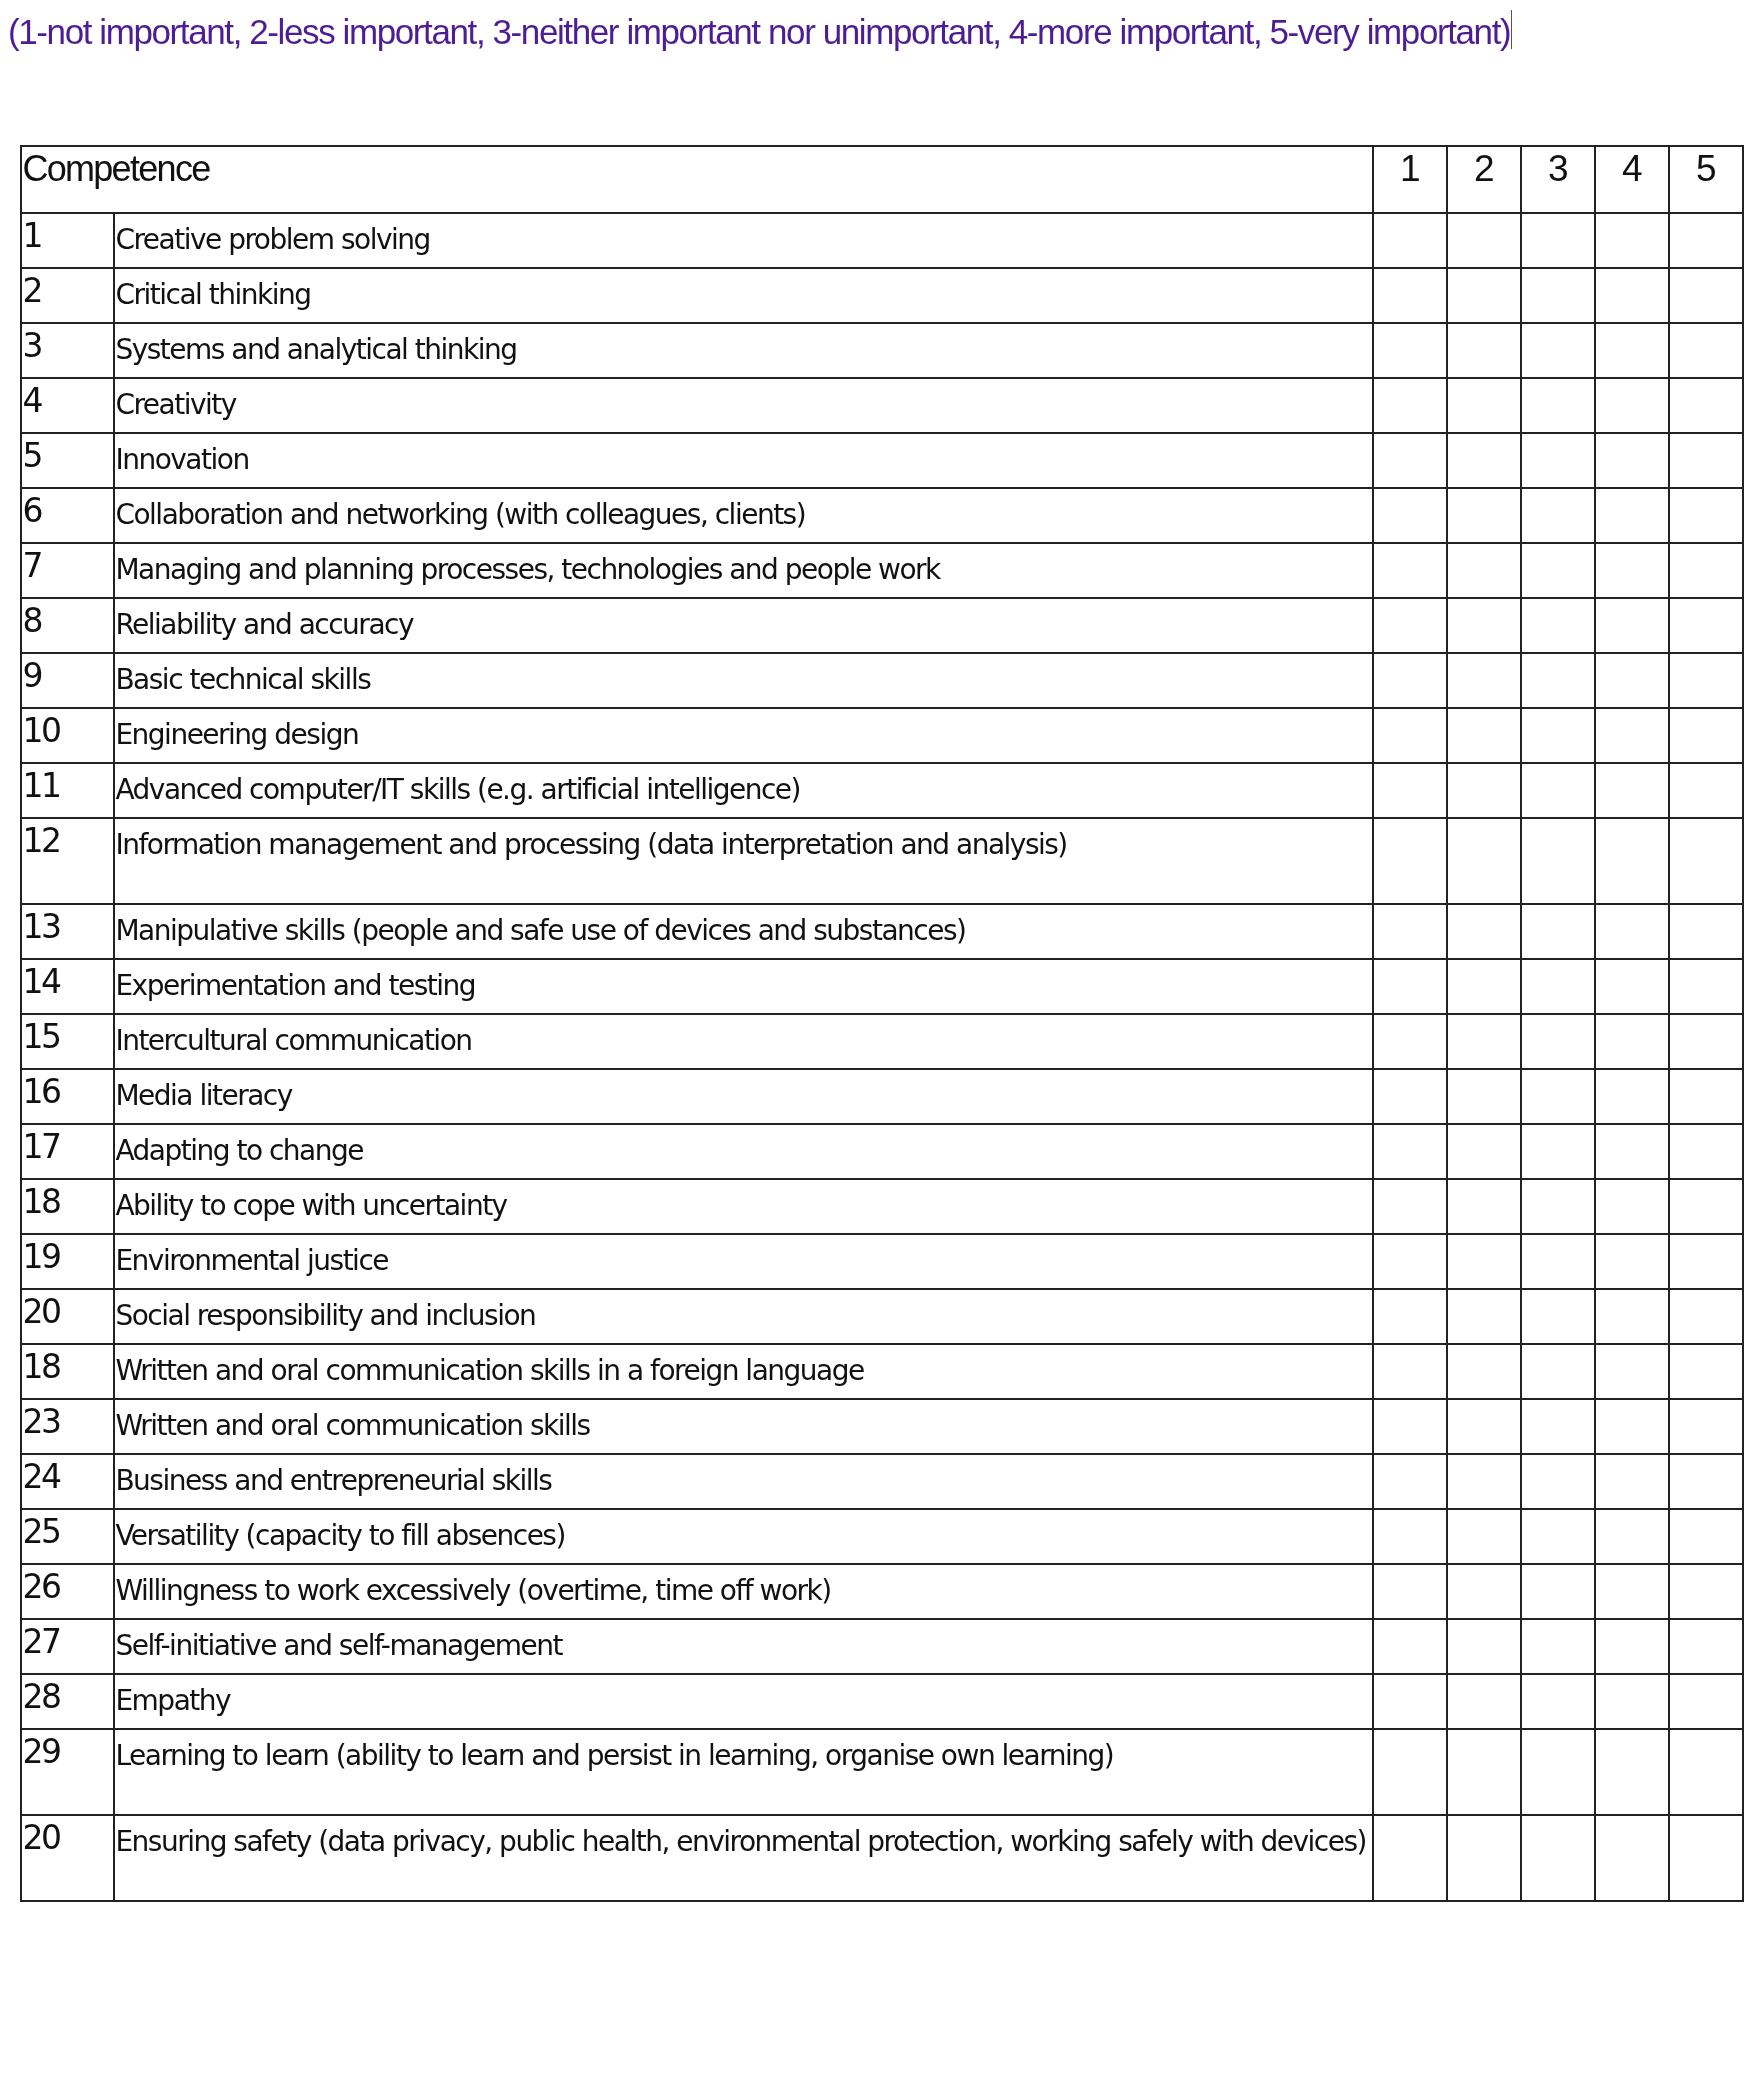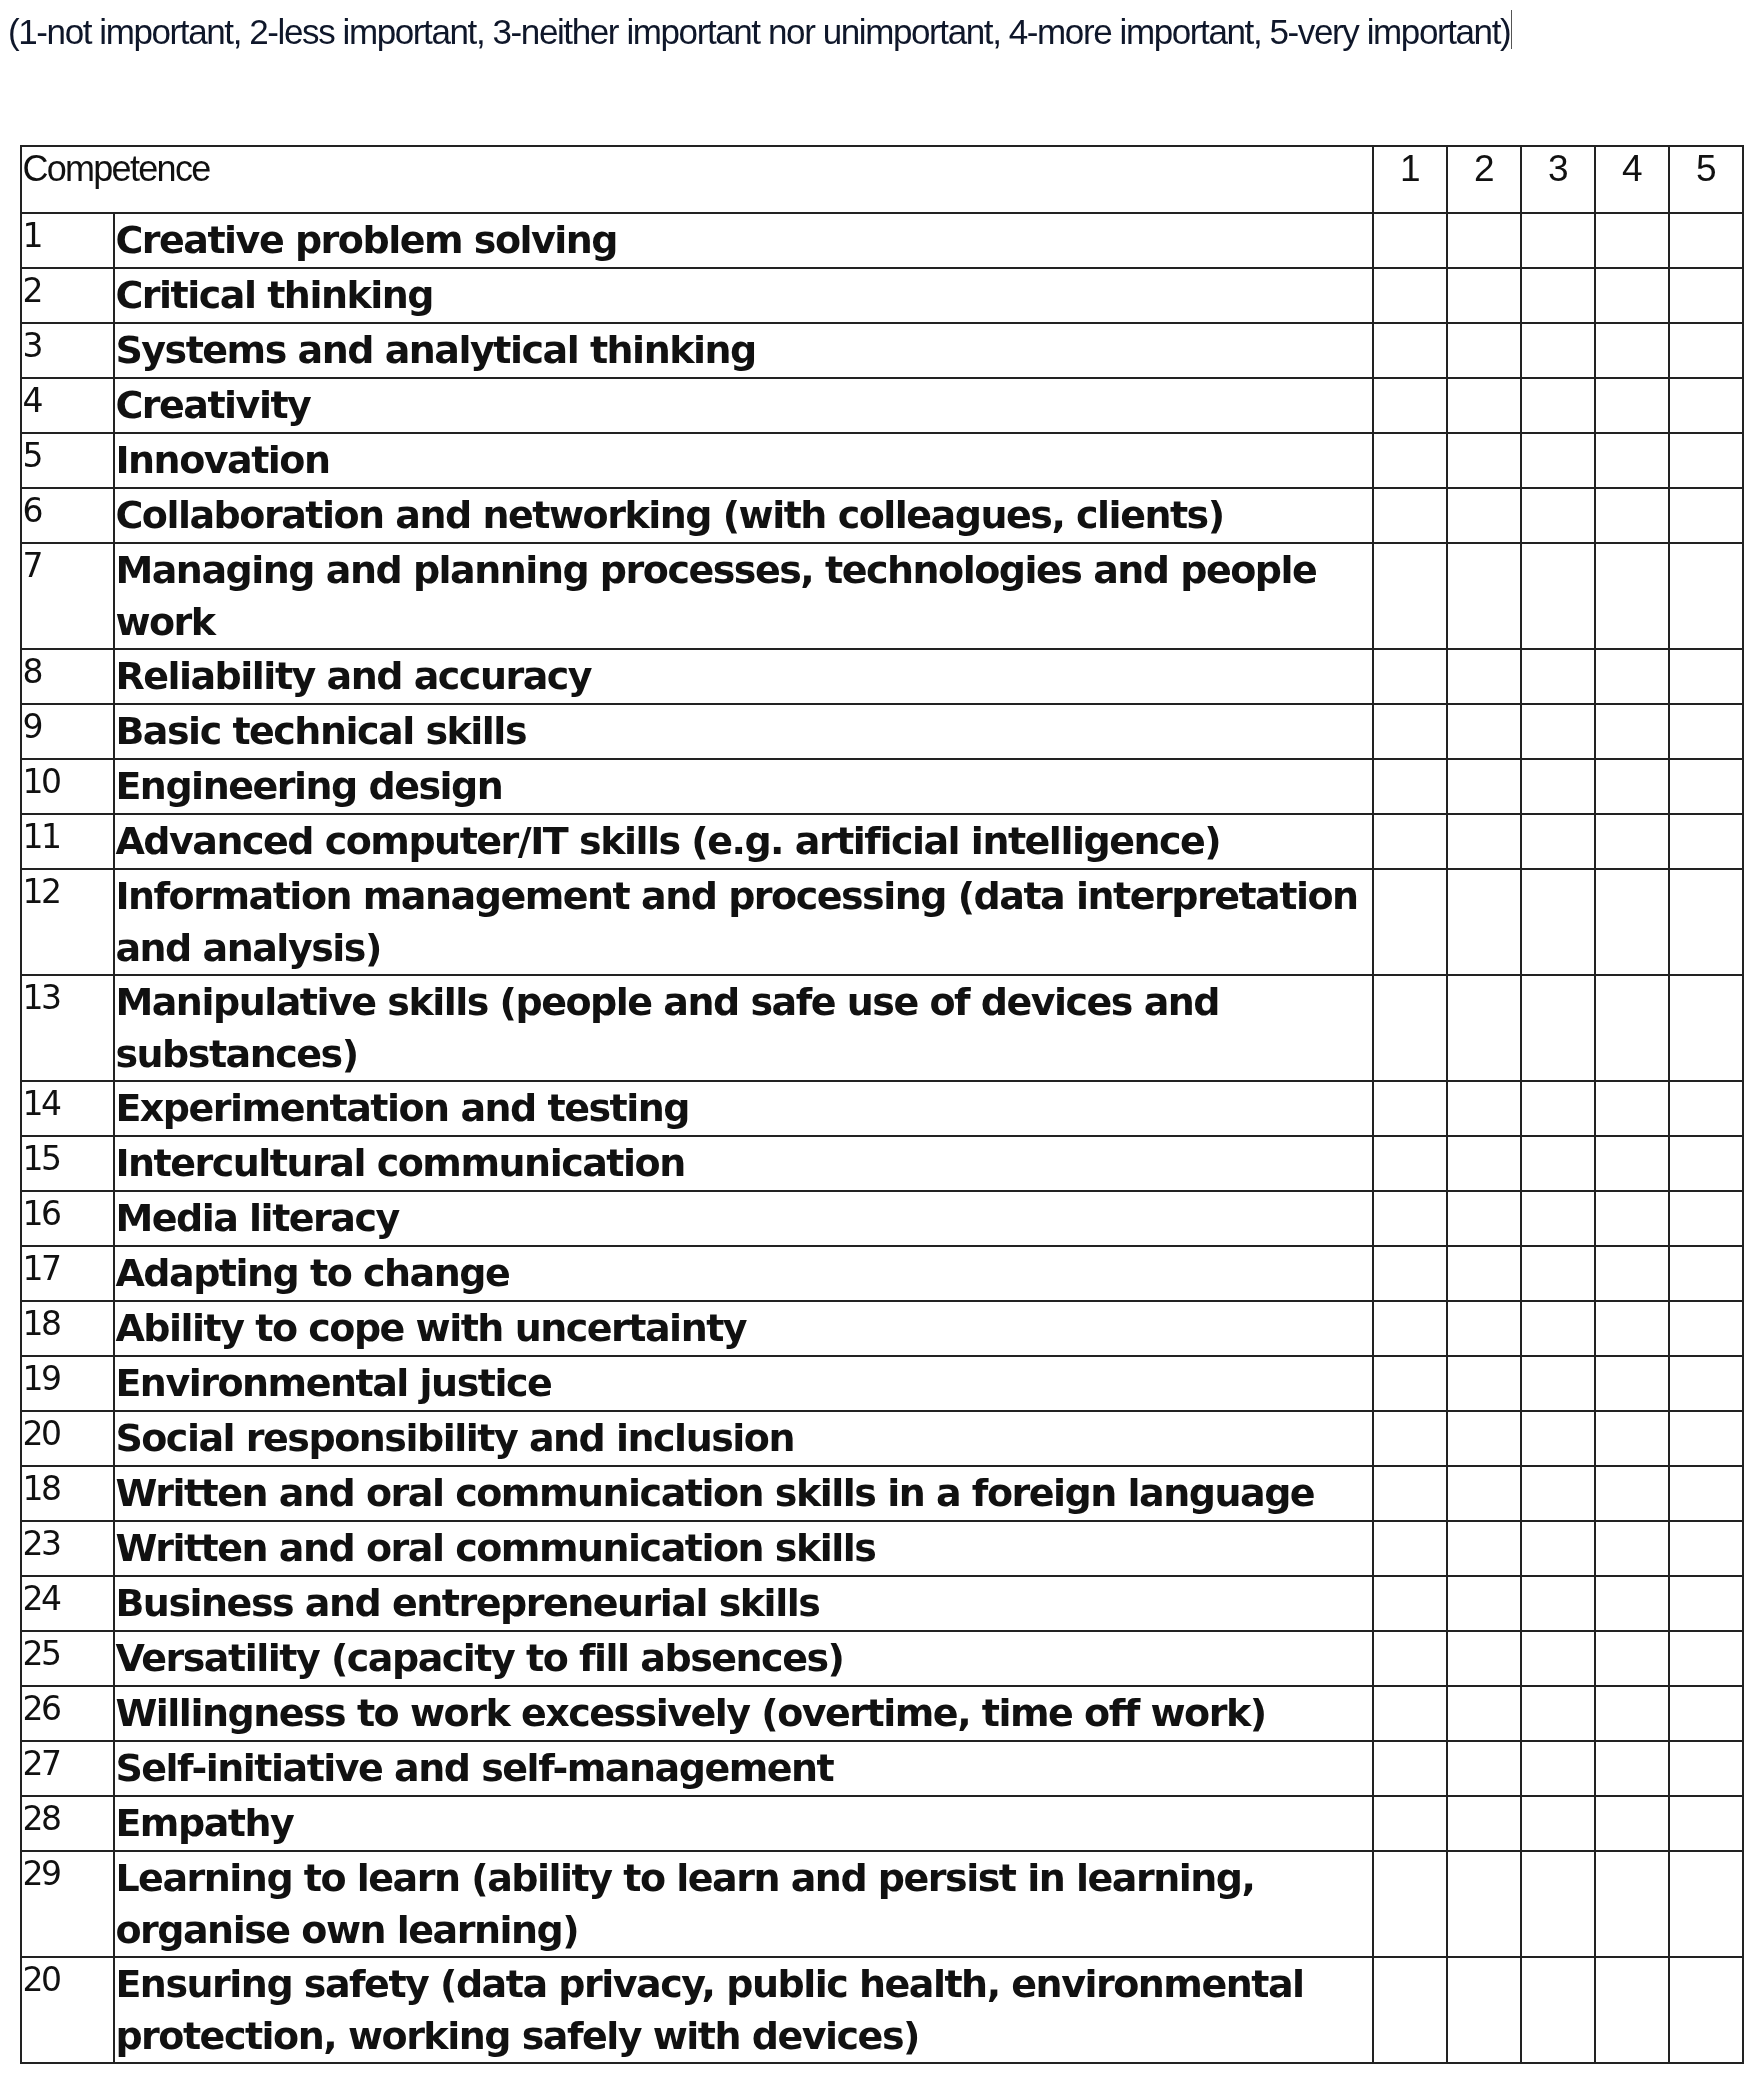--- a/index.html
+++ b/index.html
@@ -16,21 +16,21 @@
   }
   .scale-note {
     position: absolute;
     left: 8px;
     top: 4.5px;
     width: 1733px;
     font-family: "Liberation Sans", sans-serif;
     font-size: 35px;
     line-height: 53px;
     letter-spacing: -1.4px;
-    color: #0f172a;
+    color: #4c1d95;
   }
   .scale-note .caret {
     display: inline-block;
     width: 1.1px;
     height: 39px;
     background: #555;
     vertical-align: -5.7px;
     margin-left: 1.1px;
   }
   table.competence-table {
@@ -71,26 +71,25 @@
     line-height: 43px;
     padding-top: 5.7px;
   }
   td.num {
     font-size: 33px;
     letter-spacing: -2.3px;
     padding: 6.8px 0 0 20.4px;
     line-height: 44px;
   }
   td.text {
-    font-size: 38px;
+    font-size: 28px;
     letter-spacing: -1.5px;
     padding: 6.8px 0 0 19px;
     line-height: 52px;
     white-space: normal;
-    font-weight: bold;
   }
   td.score {
     cursor: pointer;
   }
 </style>
 </head>
 <body>
 
 <div class="scale-note"><span>(1-not important, 2-less important, 3-neither important nor unimportant, 4-more important, 5-very important)</span><span class="caret"></span></div>
 

